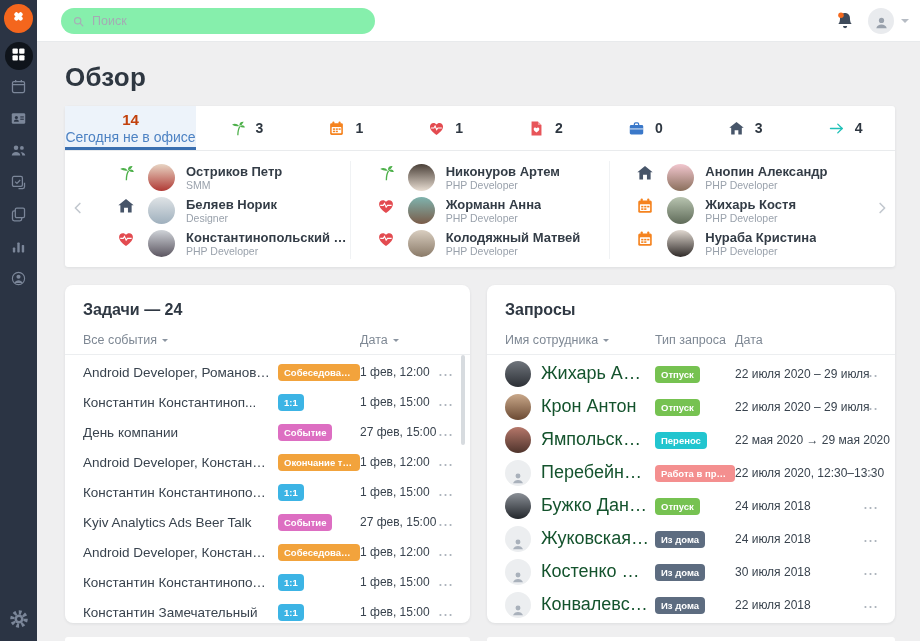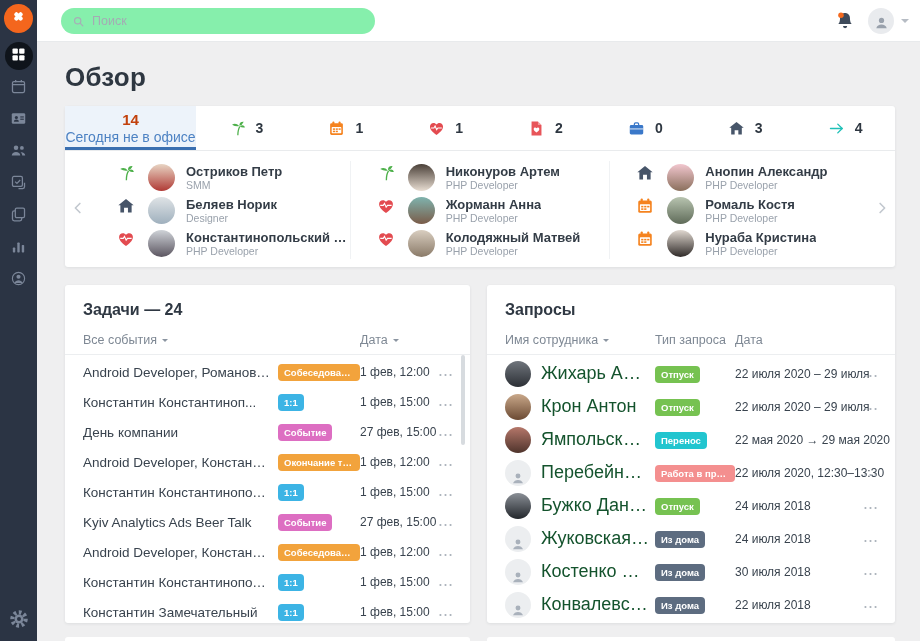--- a/index.html
+++ b/index.html
@@ -53,21 +53,21 @@
   .e-ic svg{width:18px;height:18px}
   .e-av{width:27px;height:27px;border-radius:50%;margin:0 11px 0 13px;flex:none;background:#dde1e5;overflow:hidden;display:flex;align-items:flex-end;justify-content:center}
   .e-tx{min-width:0}
   .e-nm{display:block;font-size:13px;font-weight:700;color:#333c46;line-height:15px;white-space:nowrap;overflow:hidden;text-overflow:ellipsis}
   .e-rl{display:block;font-size:10.5px;color:#9aa2ac;line-height:12px}
   .c-prev,.c-next{position:absolute;top:46px;background:none;border:0;cursor:pointer;width:20px;height:24px;padding:0}
   .c-prev{left:3px}.c-next{right:3px}
   .c-prev svg,.c-next svg{width:18px;height:18px}
 
   .panels{display:flex;gap:17px;margin-top:18px}
-  .panel{background:#fff;border-radius:3px;box-shadow:0 1px 3px rgba(44,52,65,.09);height:338px;position:relative}
+  .panel{background:#fff;border-radius:8px;box-shadow:0 1px 3px rgba(44,52,65,.09);height:338px;position:relative}
   .panel.tasks{width:405px}
   .panel.requests{width:408px}
   .p-title{font-size:16px;font-weight:700;color:#2f3843;padding:16px 18px 0}
   .p-head{display:grid;align-items:center;height:30px;margin-top:6px;padding:0 18px;font-size:12.5px;color:#7e8894;border-bottom:1px solid #eceef0}
   .tasks .p-head,.trow{grid-template-columns:195px 82px 76px 16px}
   .requests .p-head,.rrow{grid-template-columns:150px 80px 132px 10px}
   .fl{display:flex;align-items:center;gap:5px;cursor:pointer;background:none;border:0;font-size:12.5px;color:#7e8894;padding:0;min-width:0}
   .caret{width:0;height:0;border:3.6px solid transparent;border-top-color:#8b95a1;margin-top:4px;flex:none}
   .p-list{padding:2px 18px 0}
   .trow{display:grid;align-items:center;height:30px}
@@ -389,21 +389,21 @@
                 <rect x="5.2" y="9.8" width="13.6" height="9" rx="1" fill="#fff"></rect>
                 <rect x="6.9" y="11.8" width="3" height="2.1" fill="#f5831f"></rect>
                 <rect x="10.9" y="11.8" width="3" height="2.1" fill="#f5831f"></rect>
                 <rect x="14.9" y="11.8" width="3" height="2.1" fill="#f5831f"></rect>
                 <rect x="6.9" y="15.1" width="3" height="2.1" fill="#f5831f"></rect>
                 <rect x="10.9" y="15.1" width="3" height="2.1" fill="#f5831f"></rect>
               </svg>
             </span>
             <span class="e-av" style="background: linear-gradient(rgb(184, 196, 176), rgb(95, 107, 89));"></span>
             <span class="e-tx">
-              <span class="e-nm">Ромаль Костя</span>
+              <span class="e-nm">Жихарь Костя</span>
               <span class="e-rl">PHP Developer</span>
             </span>
           </div>
           <div class="ent">
             <span class="e-ic">
               <svg viewBox="0 0 24 24">
                 <rect x="3" y="4.5" width="18" height="16.5" rx="2" fill="#f5831f"></rect>
                 <rect x="6.3" y="2" width="2.7" height="4.6" rx="1.1" fill="#f5831f"></rect>
                 <rect x="15" y="2" width="2.7" height="4.6" rx="1.1" fill="#f5831f"></rect>
                 <rect x="5.2" y="9.8" width="13.6" height="9" rx="1" fill="#fff"></rect>

